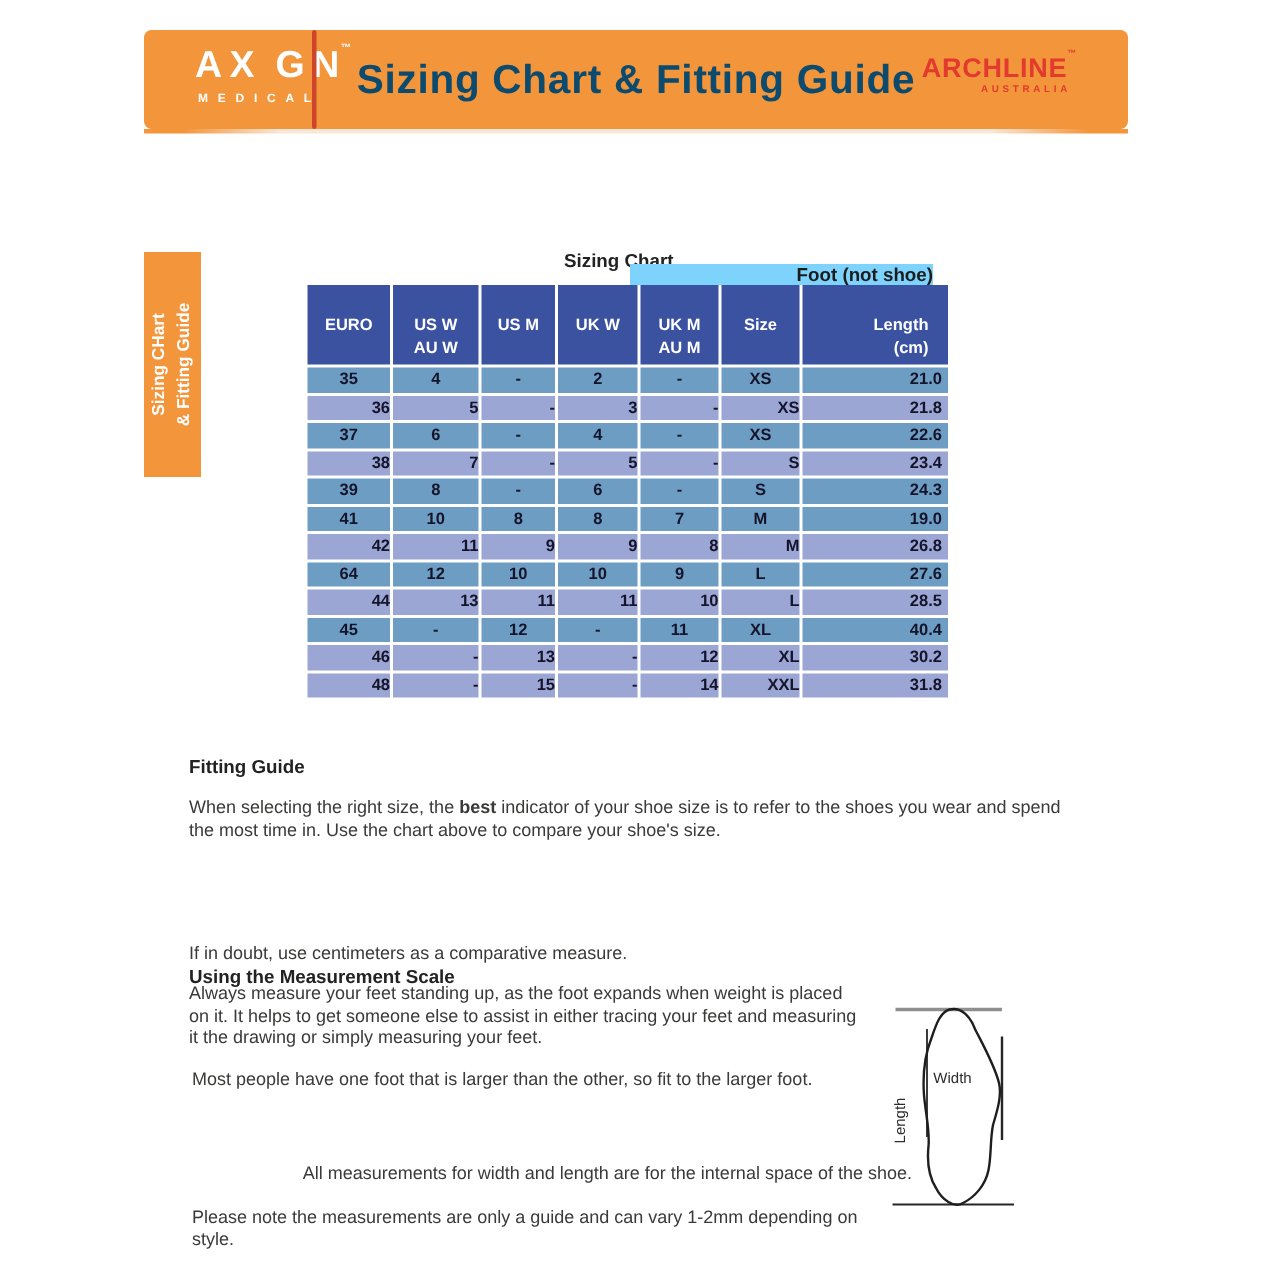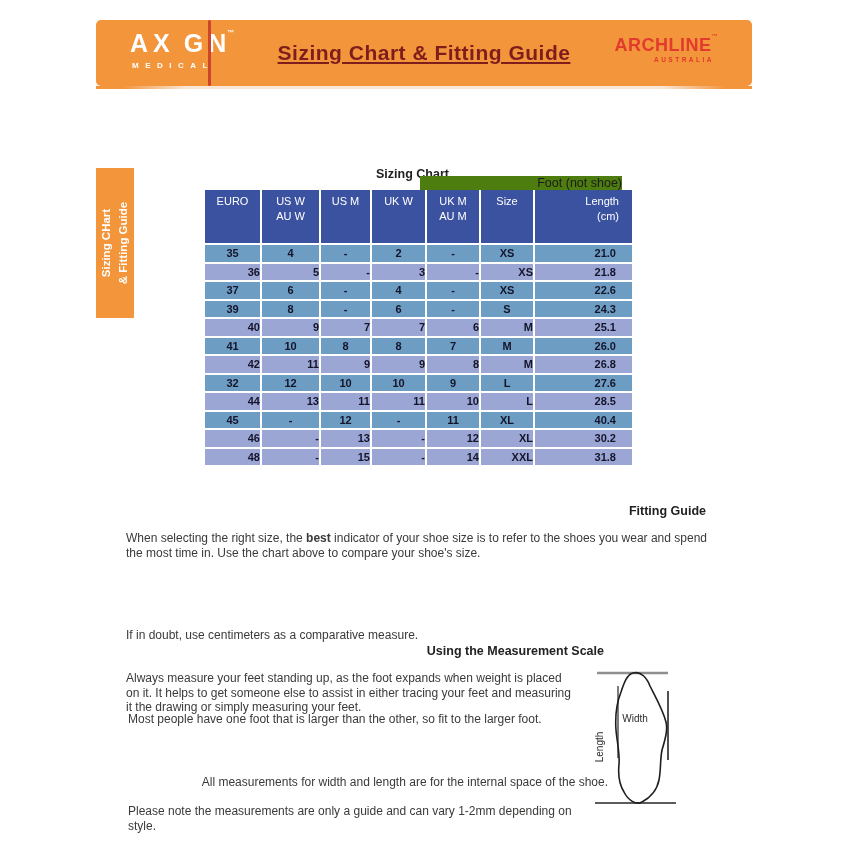--- a/index.html
+++ b/index.html
@@ -21,62 +21,62 @@
     background:var(--orange);border-radius:5px;}
   .banner-underline{position:absolute;left:96px;top:86px;width:656px;height:3px;
     background:linear-gradient(to right,var(--orange) 0 26px,#F8E6D6 90px 566px,var(--orange) 630px 100%);}
   .axign{position:absolute;left:34px;top:11px;color:#fff;}
   .axign-name{font-size:25px;font-weight:bold;letter-spacing:5px;line-height:1;}
   .axign-gap{display:inline-block;width:9px;}
   .axign-tm{font-size:7px;vertical-align:top;position:relative;top:-2px;left:-4px;}
   .axign-sub{font-size:8px;font-weight:bold;letter-spacing:6.5px;margin-top:5px;margin-left:2px;}
   .axign-line{position:absolute;left:112px;top:0;width:3px;height:66px;background:var(--accent-red);border-radius:2px;}
   .banner-title{position:absolute;left:0;top:0;width:100%;height:100%;display:flex;
-    align-items:center;justify-content:center;color:#7f1d1d;font-size:21px;font-weight:bold;letter-spacing:.5px;text-decoration:underline;}
+    align-items:center;justify-content:center;color:#0c4a6e;font-size:27px;font-weight:bold;letter-spacing:.5px;}
   .archline{position:absolute;right:34px;top:16px;text-align:right;color:var(--archline-red);}
   .archline-name{font-size:18px;font-weight:bold;letter-spacing:.5px;line-height:1;}
   .archline-tm{font-size:6px;vertical-align:top;position:relative;top:-3px;}
   .archline-sub{font-size:6.5px;font-weight:bold;letter-spacing:2.5px;margin-top:2px;margin-right:4px;}
 
   
   .side-tab{position:absolute;left:96px;top:168px;width:38px;height:150px;background:var(--orange);}
   .side-tab-inner{position:absolute;left:50%;top:50%;width:150px;height:38px;
     transform:translate(-50%,-50%) rotate(-90deg);
     display:flex;flex-direction:column;justify-content:center;align-items:center;
     color:#fff;font-size:11.5px;font-weight:bold;line-height:1.45;white-space:nowrap;}
 
   
   .chart-title{position:absolute;left:205px;top:167px;width:415px;text-align:center;
     font-size:12.5px;font-weight:bold;color:#222;}
   .foot-label{position:absolute;left:420px;top:176px;width:202px;text-align:right;
-    font-size:12.5px;font-weight:normal;color:#1c1c1c;background:#4d7c0f;}
+    font-size:12.5px;font-weight:bold;color:#1c1c1c;background:#7dd3fc;}
   table.sizing{position:absolute;left:203px;top:188px;border-collapse:separate;border-spacing:2px;
     table-layout:fixed;width:419px;}
-  table.sizing th{background:var(--blue);color:#fff;font-size:11px;font-weight:normal;
-    vertical-align:top;padding-top:4px;height:53px;line-height:1.35;text-align:center;}
+  table.sizing th{background:var(--blue);color:#fff;font-size:11px;font-weight:bold;
+    vertical-align:top;padding-top:20px;height:53px;line-height:1.35;text-align:center;}
   table.sizing th:last-child{text-align:right;padding-right:13px;}
   table.sizing td{font-size:11px;font-weight:bold;color:#14142a;text-align:center;
     height:16.5px;line-height:16.5px;}
-  table.sizing td:last-child{text-align:right;padding-right:16px;}
+  table.sizing td:last-child{text-align:right;padding-right:4px;}
   table.sizing col.c1{width:55px}table.sizing col.c2{width:57px}
   table.sizing col.c3{width:49px}table.sizing col.c4{width:53px}
   table.sizing col.c5{width:52px}table.sizing col.c6{width:52px}
   table.sizing col.c7{width:97px}
   tr.dark td{background:var(--row-dark);}
   tr.light td{background:var(--row-light);text-align:right;}
 
   
-  .sec-heading{position:absolute;font-size:12.5px;font-weight:bold;color:#222;text-align:right;}
+  .sec-heading{position:absolute;font-size:12.5px;font-weight:bold;color:#222;text-align:left;}
   .para{position:absolute;font-size:12px;line-height:1.22;color:var(--body-text);}
   #fitting-title{left:126px;top:504px;width:580px;}
   #fitting-p1{left:126px;top:531px;width:594px;}
   #fitting-p2{left:126px;top:577px;width:594px;}
   #measure-title{left:126px;top:600px;width:478px;margin-top:44px;}
   #measure-p1{left:126px;top:628px;width:460px;}
-  #measure-p2{left:126px;top:655px;width:452px;margin-top:16px;}
+  #measure-p2{left:126px;top:655px;width:452px;}
   #measure-p3{left:128px;top:712px;width:460px;}
   #note-p1{left:128px;top:775px;width:480px;text-align:right;}
   #note-p2{left:128px;top:804px;width:472px;}
 
   
   .foot-diagram{position:absolute;left:588px;top:662px;width:98px;height:152px;}
 </style>
 </head>
 <body>
 
@@ -165,58 +165,58 @@
         </tr>
         <tr class="dark">
           <td>37</td>
           <td>6</td>
           <td>-</td>
           <td>4</td>
           <td>-</td>
           <td>XS</td>
           <td>22.6</td>
         </tr>
+        <tr class="light">
+          <td>38</td>
+          <td>7</td>
+          <td>-</td>
+          <td>5</td>
+          <td>-</td>
+          <td>S</td>
+          <td>23.4</td>
+        </tr>
         <tr class="dark">
           <td>39</td>
           <td>8</td>
           <td>-</td>
           <td>6</td>
           <td>-</td>
           <td>S</td>
           <td>24.3</td>
         </tr>
-        <tr class="light">
-          <td>40</td>
-          <td>9</td>
-          <td>7</td>
-          <td>7</td>
-          <td>6</td>
-          <td>M</td>
-          <td>25.1</td>
-        </tr>
         <tr class="dark">
           <td>41</td>
           <td>10</td>
           <td>8</td>
           <td>8</td>
           <td>7</td>
           <td>M</td>
-          <td>26.0</td>
+          <td>19.0</td>
         </tr>
         <tr class="light">
           <td>42</td>
           <td>11</td>
           <td>9</td>
           <td>9</td>
           <td>8</td>
           <td>M</td>
           <td>26.8</td>
         </tr>
         <tr class="dark">
-          <td>32</td>
+          <td>64</td>
           <td>12</td>
           <td>10</td>
           <td>10</td>
           <td>9</td>
           <td>L</td>
           <td>27.6</td>
         </tr>
         <tr class="light">
           <td>44</td>
           <td>13</td>

